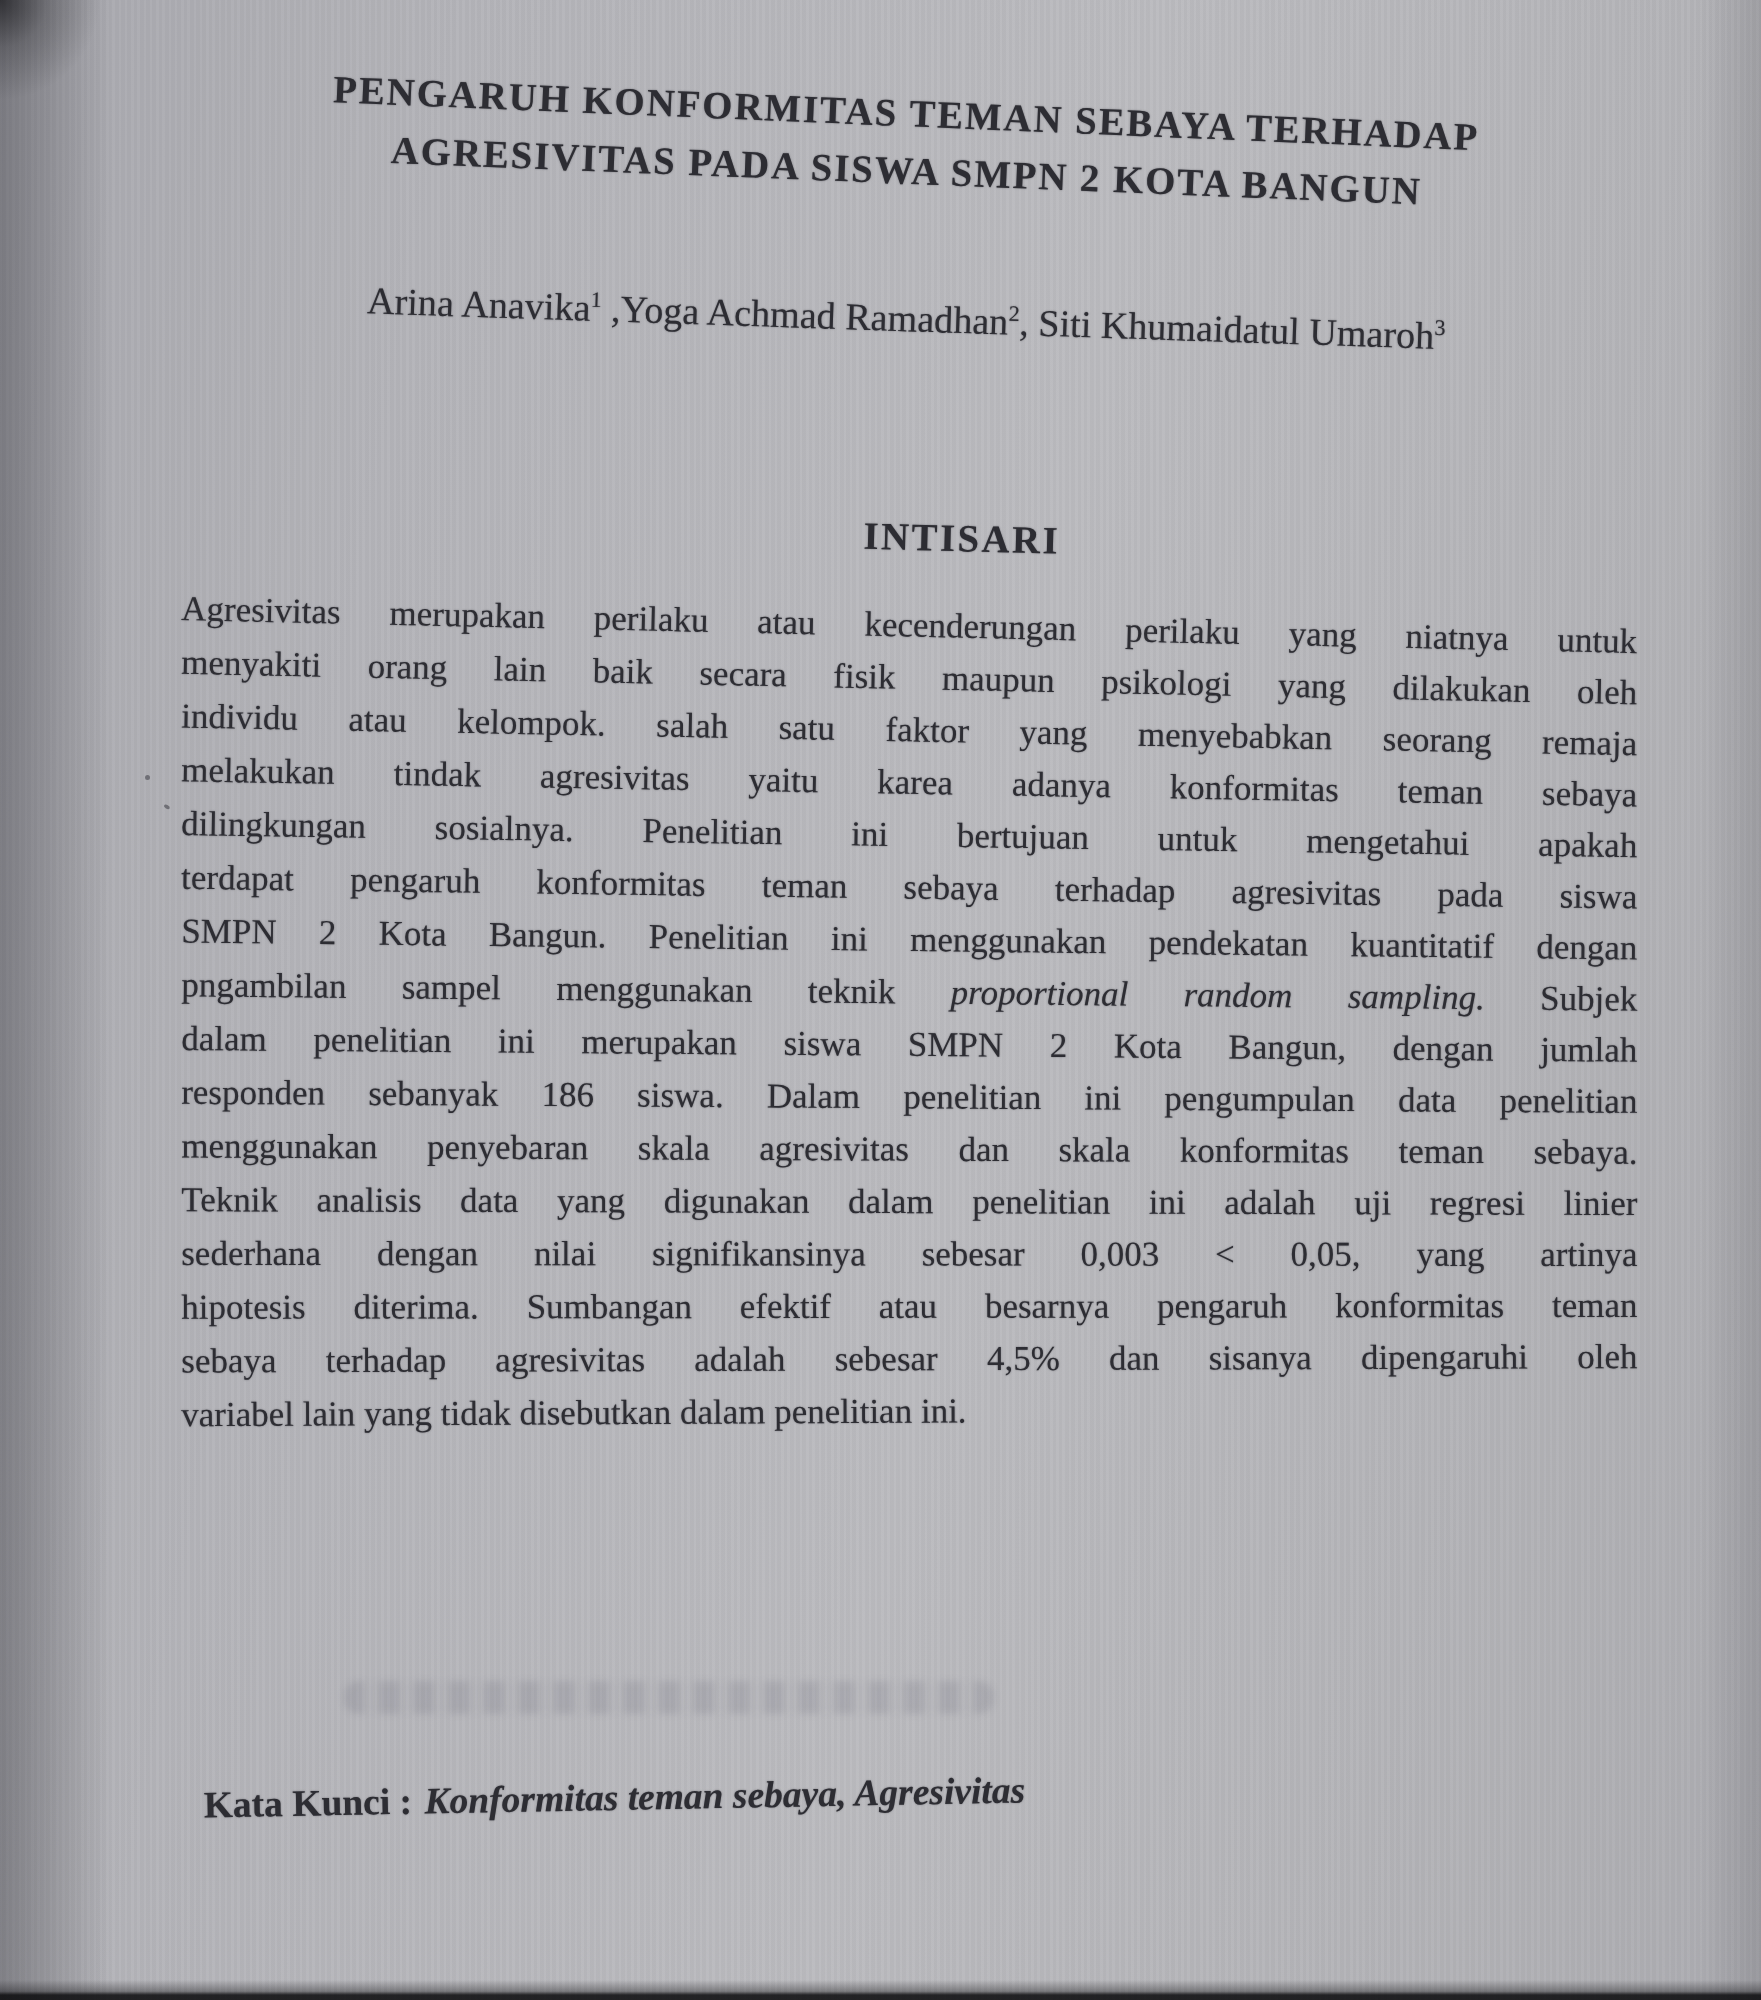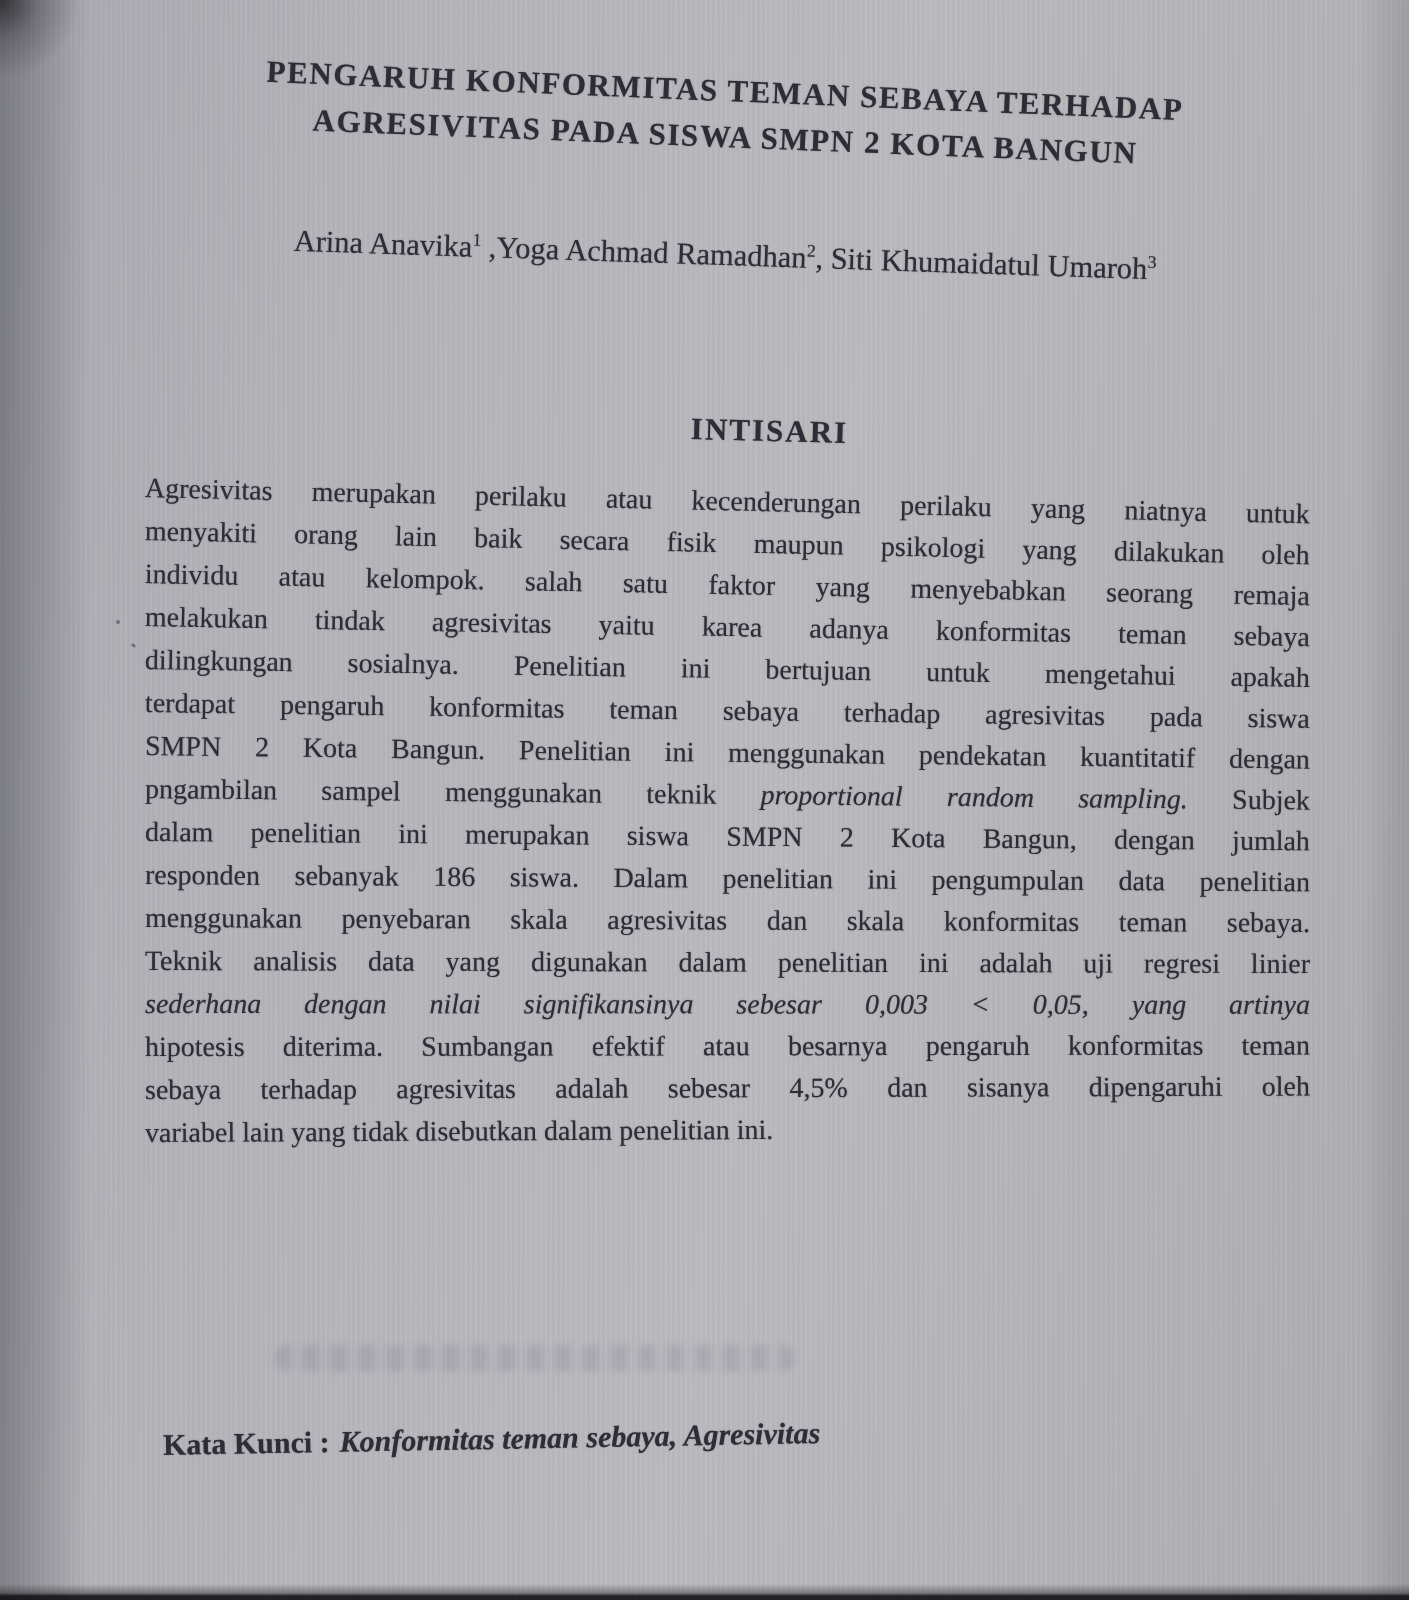--- a/index.html
+++ b/index.html
@@ -64,21 +64,21 @@
   .abs-line:nth-child(3)  { transform: rotate(1.09deg); }
   .abs-line:nth-child(4)  { transform: rotate(0.99deg); }
   .abs-line:nth-child(5)  { transform: rotate(0.88deg); }
   .abs-line:nth-child(6)  { transform: rotate(0.78deg); }
   .abs-line:nth-child(7)  { transform: rotate(0.67deg); }
   .abs-line:nth-child(8)  { transform: rotate(0.57deg); }
   .abs-line:nth-child(9)  { transform: rotate(0.46deg); }
   .abs-line:nth-child(10) { transform: rotate(0.36deg); }
   .abs-line:nth-child(11) { transform: rotate(0.25deg); }
   .abs-line:nth-child(12) { transform: rotate(0.15deg); }
-  .abs-line:nth-child(13) { transform: rotate(0.04deg); font-style: italic; }
+  .abs-line:nth-child(13) { transform: rotate(0.04deg); }
   .abs-line:nth-child(14) { transform: rotate(-0.07deg); }
   .abs-line:nth-child(15) { transform: rotate(-0.17deg); }
   .abs-line:nth-child(16) { transform: rotate(-0.28deg); }
 
   #keywords-line { position: absolute; left: 163px; top: 1428px; width: 1100px;
     font-size: 30px; font-weight: bold; white-space: nowrap;
     transform: rotate(-1.05deg); transform-origin: 0 50%; }
   #keywords-value { font-style: italic; margin-left: 10px; }
 </style>
 </head>

